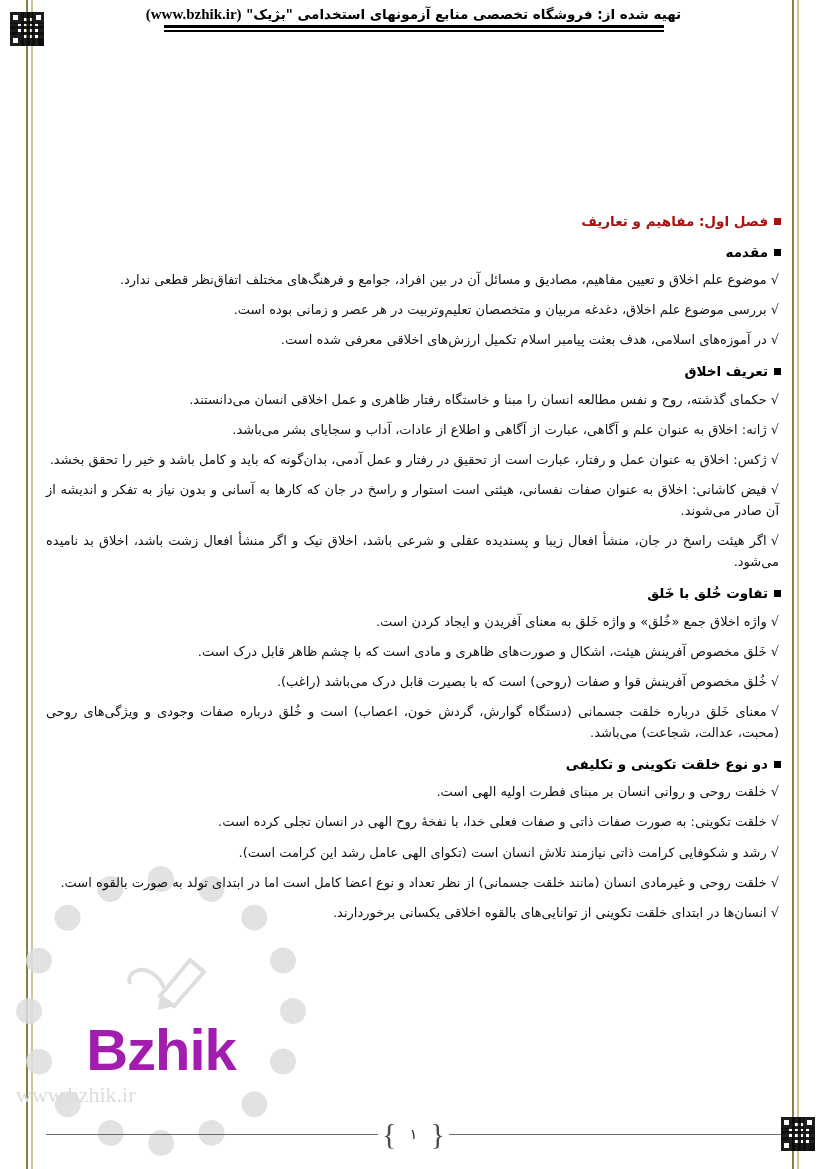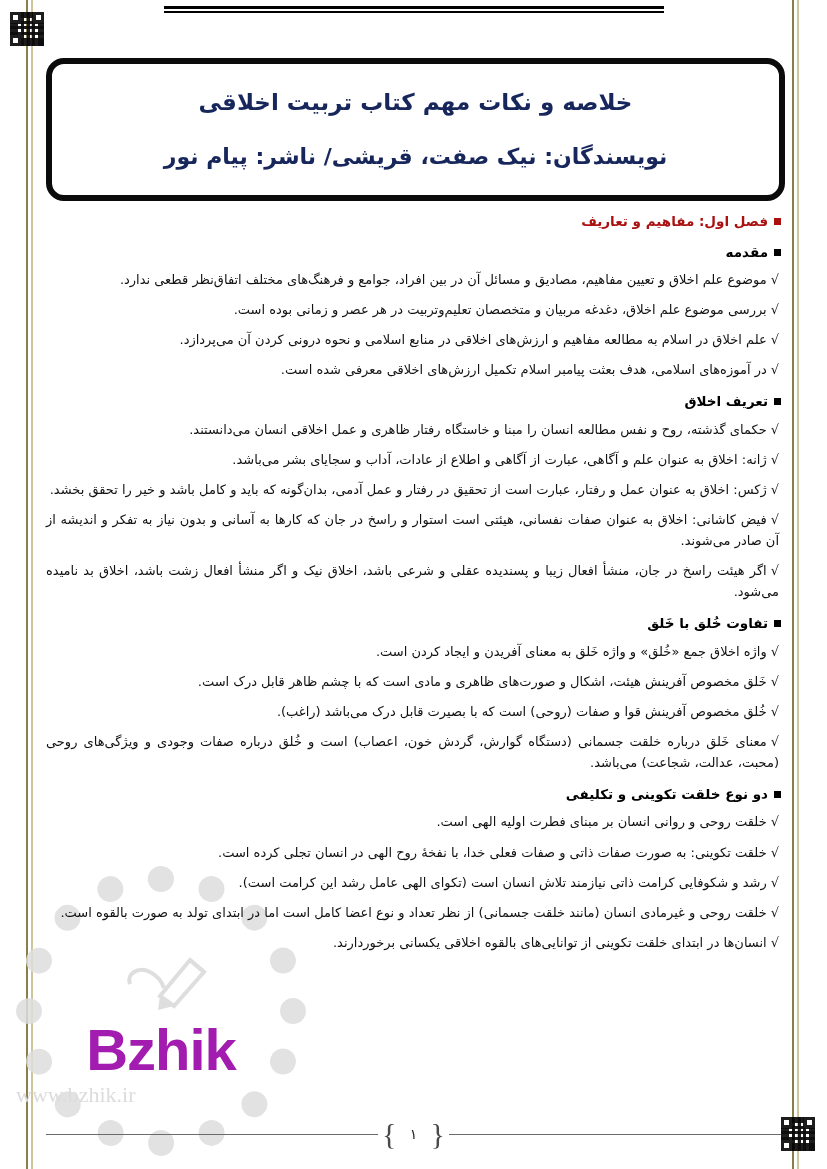--- a/index.html
+++ b/index.html
@@ -275,46 +275,45 @@
     </div>
 
   <div class="qr qr-tl">
       <span></span>
     </div>
   <div class="qr qr-br">
       <span></span>
     </div>
 
   <div class="header">
+    <div class="header-line">
+      <span>تهیه شده از: فروشگاه تخصصی منابع آزمونهای استخدامی "بژیک"</span>
+      <span class="latin">(www.bzhik.ir)</span>
+    </div>
     <div class="header-rule"></div>
   </div>
 
-  <div class="titlebox">
-    <div class="title-main">خلاصه و نکات مهم کتاب تربیت اخلاقی</div>
-    <div class="title-sub">نویسندگان: نیک صفت، قریشی/ ناشر: پیام نور</div>
-  </div>
 
   <div class="watermark">
     <div class="wm-circle"></div>
     <svg class="wm-pencil" viewBox="0 0 92 70">
       <path d="M6 40 C2 30 14 22 26 28 C34 32 38 38 40 44" fill="none" stroke="#dedede" stroke-width="4"></path>
       <path d="M36 52 L66 16 L80 28 L50 62 Z" fill="none" stroke="#dedede" stroke-width="4"></path>
       <path d="M66 16 L80 28" stroke="#dedede" stroke-width="4"></path>
       <path d="M36 52 L50 62 L34 66 Z" fill="#dedede"></path>
     </svg>
     <div class="wm-text">Bzhik</div>
     <div class="wm-url">www.bzhik.ir</div>
   </div>
 
   <div class="content" id="content">
       <div class="sec-head chapter"><span class="sq"></span><span>فصل اول: مفاهیم و تعاریف</span></div>
       <div class="sec-head"><span class="sq"></span><span>مقدمه</span></div>
       <p class="bullet"><span class="tick">√</span><span>موضوع علم اخلاق و تعیین مفاهیم، مصادیق و مسائل آن در بین افراد، جوامع و فرهنگ‌های مختلف اتفاق‌نظر قطعی ندارد.</span></p>
       <p class="bullet"><span class="tick">√</span><span>بررسی موضوع علم اخلاق، دغدغه مربیان و متخصصان تعلیم‌وتربیت در هر عصر و زمانی بوده است.</span></p>
-      <p class="bullet"><span class="tick">√</span><span>علم اخلاق در اسلام به مطالعه مفاهیم و ارزش‌های اخلاقی در منابع اسلامی و نحوه درونی کردن آن می‌پردازد.</span></p>
       <p class="bullet"><span class="tick">√</span><span>در آموزه‌های اسلامی، هدف بعثت پیامبر اسلام تکمیل ارزش‌های اخلاقی معرفی شده است.</span></p>
       <div class="sec-head"><span class="sq"></span><span>تعریف اخلاق</span></div>
       <p class="bullet"><span class="tick">√</span><span>حکمای گذشته، روح و نفس مطالعه انسان را مبنا و خاستگاه رفتار ظاهری و عمل اخلاقی انسان می‌دانستند.</span></p>
       <p class="bullet"><span class="tick">√</span><span>ژانه: اخلاق به عنوان علم و آگاهی، عبارت از آگاهی و اطلاع از عادات، آداب و سجایای بشر می‌باشد.</span></p>
       <p class="bullet"><span class="tick">√</span><span>ژکس: اخلاق به عنوان عمل و رفتار، عبارت است از تحقیق در رفتار و عمل آدمی، بدان‌گونه که باید و کامل باشد و خیر را تحقق بخشد.</span></p>
       <p class="bullet"><span class="tick">√</span><span>فیض کاشانی: اخلاق به عنوان صفات نفسانی، هیئتی است استوار و راسخ در جان که کارها به آسانی و بدون نیاز به تفکر و اندیشه از آن صادر می‌شوند.</span></p>
       <p class="bullet"><span class="tick">√</span><span>اگر هیئت راسخ در جان، منشأ افعال زیبا و پسندیده عقلی و شرعی باشد، اخلاق نیک و اگر منشأ افعال زشت باشد، اخلاق بد نامیده می‌شود.</span></p>
       <div class="sec-head"><span class="sq"></span><span>تفاوت خُلق با خَلق</span></div>
       <p class="bullet"><span class="tick">√</span><span>واژه اخلاق جمع «خُلق» و واژه خَلق به معنای آفریدن و ایجاد کردن است.</span></p>
       <p class="bullet"><span class="tick">√</span><span>خَلق مخصوص آفرینش هیئت، اشکال و صورت‌های ظاهری و مادی است که با چشم ظاهر قابل درک است.</span></p>

